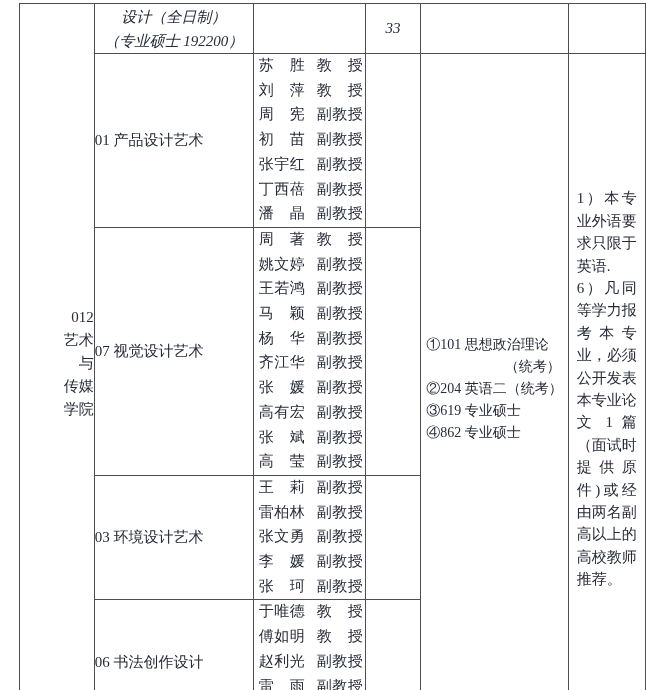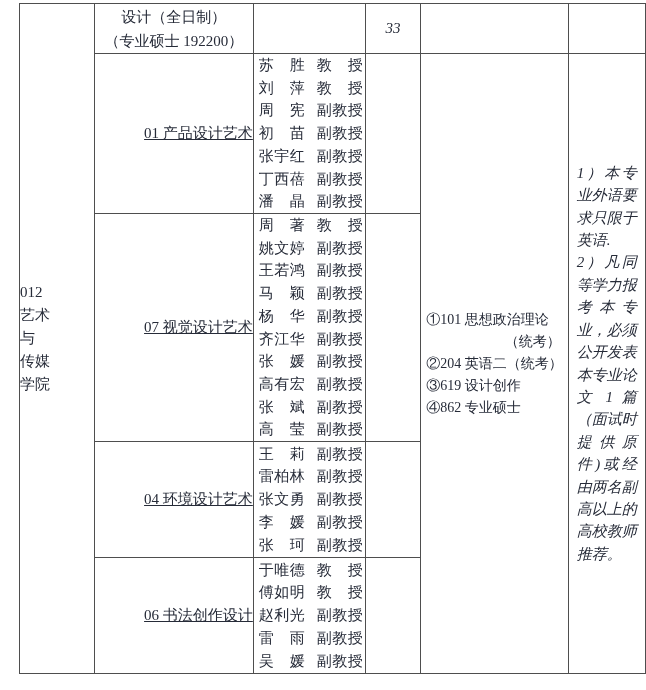--- a/index.html
+++ b/index.html
@@ -17,43 +17,43 @@
     padding:0;vertical-align:middle;overflow:hidden;
     font-size:15px;
   }
   tr.r1{height:50px}
   tr.r2{height:160px}
   tr.r3{height:227px}
   tr.r4{height:116px}
   tr.r5{height:116px}
 
   td.college-cell{text-align:center;}
-  .college-inner{line-height:23px;text-align:left;}
+  .college-inner{line-height:23px;text-align:right;}
 
-  td.prog-head{text-align:center;line-height:24px;}
+  td.prog-head{text-align:center;line-height:24px;font-style:italic;}
 
-  td.dir-cell{text-align:right;white-space:nowrap;text-decoration:underline;}
+  td.dir-cell{text-align:left;white-space:nowrap;}
 
   td.adv-cell{padding:0 2px 0 5px;}
   .adv-line{line-height:22.7px;white-space:nowrap;}
-  .adv-name{display:inline-block;width:46px;text-align:justify;text-align-last:justify;}
+  .adv-name{display:inline-block;width:46px;text-align:justify;text-align-last:justify;font-family:Liberation Mono, monospace;}
   .adv-title{display:inline-block;width:46px;margin-left:12px;text-align:justify;text-align-last:justify;}
 
   td.enroll-cell{text-align:center;font-style:italic;}
 
   td.exam-cell{padding:0 5px;font-size:14px;}
   .exam-inner{display:flex;flex-direction:column;justify-content:space-between;height:100%;}
   .exam-line{line-height:22px;white-space:nowrap;}
   .exam-line.left{text-align:left;}
   .exam-line.right{text-align:right;padding-right:2px;}
 
   td.remarks-cell{}
   .remarks-inner{
     width:60px;margin:0 auto;line-height:22.4px;
-    text-align:justify;text-justify:inter-character;font-style:italic;
+    text-align:justify;text-justify:inter-character;
   }
   .remark-note{margin:0;}
 
   td.empty-cell{}
 </style>
 </head>
 <body>
 
 <table class="adm">
   <colgroup>
@@ -96,49 +96,49 @@
           <div class="adv-line"><span class="adv-name">张宇红</span><span class="adv-title">副教授</span></div>
           <div class="adv-line"><span class="adv-name">丁西蓓</span><span class="adv-title">副教授</span></div>
           <div class="adv-line"><span class="adv-name">潘晶</span><span class="adv-title">副教授</span></div>
         </td>
         <td class="empty-cell"></td>
         <td class="exam-cell" rowspan="4">
           <div class="exam-inner">
             <div class="exam-line left">①101 思想政治理论</div>
             <div class="exam-line right">（统考）</div>
             <div class="exam-line left">②204 英语二（统考）</div>
-            <div class="exam-line left">③619 设计创作</div>
+            <div class="exam-line left">③619 专业硕士</div>
             <div class="exam-line left">④862 专业硕士</div>
           </div>
         </td>
         <td class="remarks-cell" rowspan="4">
           <div class="remarks-inner">
             <p class="remark-note">1）本专业外语要求只限于英语.</p>
-            <p class="remark-note">2）凡同等学力报考本专业，必须公开发表本专业论文 1 篇（面试时提供原件)或经由两名副高以上的高校教师推荐。</p>
+            <p class="remark-note">6）凡同等学力报考本专业，必须公开发表本专业论文 1 篇（面试时提供原件)或经由两名副高以上的高校教师推荐。</p>
           </div>
         </td>
       </tr>
       <tr class="r3">
         <td class="dir-cell"><span>07 视觉设计艺术</span></td>
         <td class="adv-cell">
           <div class="adv-line"><span class="adv-name">周著</span><span class="adv-title">教授</span></div>
           <div class="adv-line"><span class="adv-name">姚文婷</span><span class="adv-title">副教授</span></div>
           <div class="adv-line"><span class="adv-name">王若鸿</span><span class="adv-title">副教授</span></div>
           <div class="adv-line"><span class="adv-name">马颖</span><span class="adv-title">副教授</span></div>
           <div class="adv-line"><span class="adv-name">杨华</span><span class="adv-title">副教授</span></div>
           <div class="adv-line"><span class="adv-name">齐江华</span><span class="adv-title">副教授</span></div>
           <div class="adv-line"><span class="adv-name">张媛</span><span class="adv-title">副教授</span></div>
           <div class="adv-line"><span class="adv-name">高有宏</span><span class="adv-title">副教授</span></div>
           <div class="adv-line"><span class="adv-name">张斌</span><span class="adv-title">副教授</span></div>
           <div class="adv-line"><span class="adv-name">高莹</span><span class="adv-title">副教授</span></div>
         </td>
         <td class="empty-cell"></td>
       </tr>
       <tr class="r4">
-        <td class="dir-cell"><span>04 环境设计艺术</span></td>
+        <td class="dir-cell"><span>03 环境设计艺术</span></td>
         <td class="adv-cell">
           <div class="adv-line"><span class="adv-name">王莉</span><span class="adv-title">副教授</span></div>
           <div class="adv-line"><span class="adv-name">雷柏林</span><span class="adv-title">副教授</span></div>
           <div class="adv-line"><span class="adv-name">张文勇</span><span class="adv-title">副教授</span></div>
           <div class="adv-line"><span class="adv-name">李媛</span><span class="adv-title">副教授</span></div>
           <div class="adv-line"><span class="adv-name">张珂</span><span class="adv-title">副教授</span></div>
         </td>
         <td class="empty-cell"></td>
       </tr>
       <tr class="r5">

